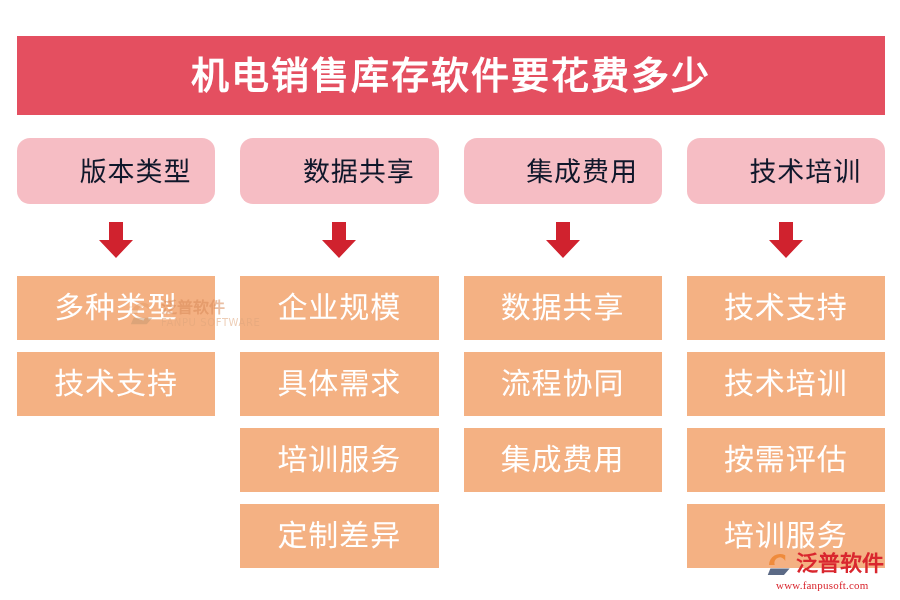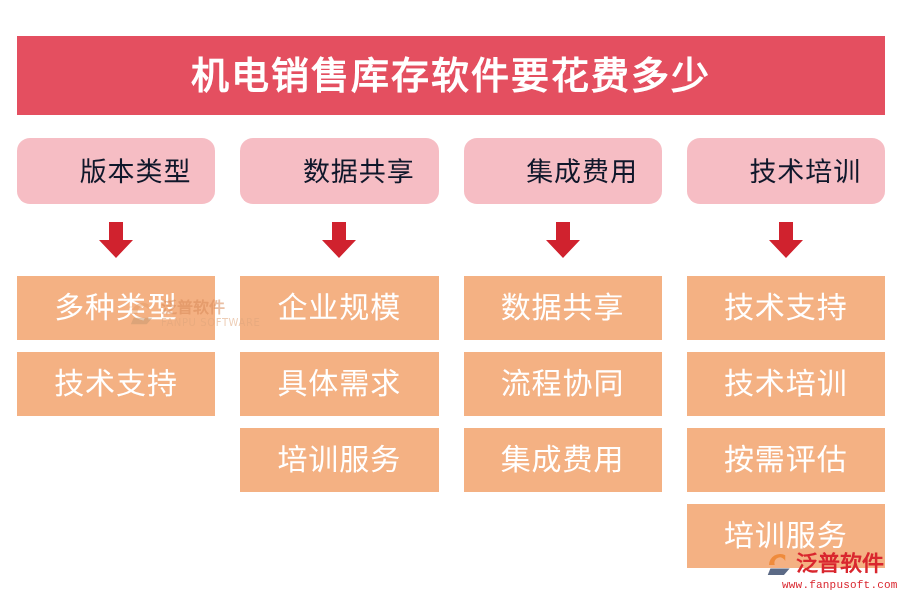--- a/index.html
+++ b/index.html
@@ -191,23 +191,23 @@
     color: #d9262e;
     line-height: 1;
     font-family: "DejaVu Sans", "Liberation Sans", sans-serif;
     white-space: nowrap;
   }
   .brand-url {
     font-size: 11px;
     color: #d9262e;
     line-height: 1;
     margin-top: 2px;
-    margin-left: 16px;
+    margin-left: 10px;
     letter-spacing: 0.2px;
-    font-family: Liberation Mono, monospace;
+    font-family: Liberation Serif, serif;
     white-space: nowrap;
   }
 </style>
 </head>
 <body>
 
 <div id="infographic">
 
   <div class="title-banner">
     <div class="title-text">机电销售库存软件要花费多少</div>
@@ -245,20 +245,23 @@
       </div>
       <div class="items">
         <div class="item-box">
           <span class="item-text">企业规模</span>
         </div>
         <div class="item-box">
           <span class="item-text">具体需求</span>
         </div>
         <div class="item-box">
           <span class="item-text">培训服务</span>
+        </div>
+        <div class="item-box">
+          <span class="item-text">定制差异</span>
         </div>
       </div>
     </div>
 
     <div class="column">
       <div class="col-header">
         <span class="col-header-text">集成费用</span>
       </div>
       <div class="arrow-wrap">
         <svg class="arrow-icon" width="44" height="44" viewBox="0 0 44 44">

